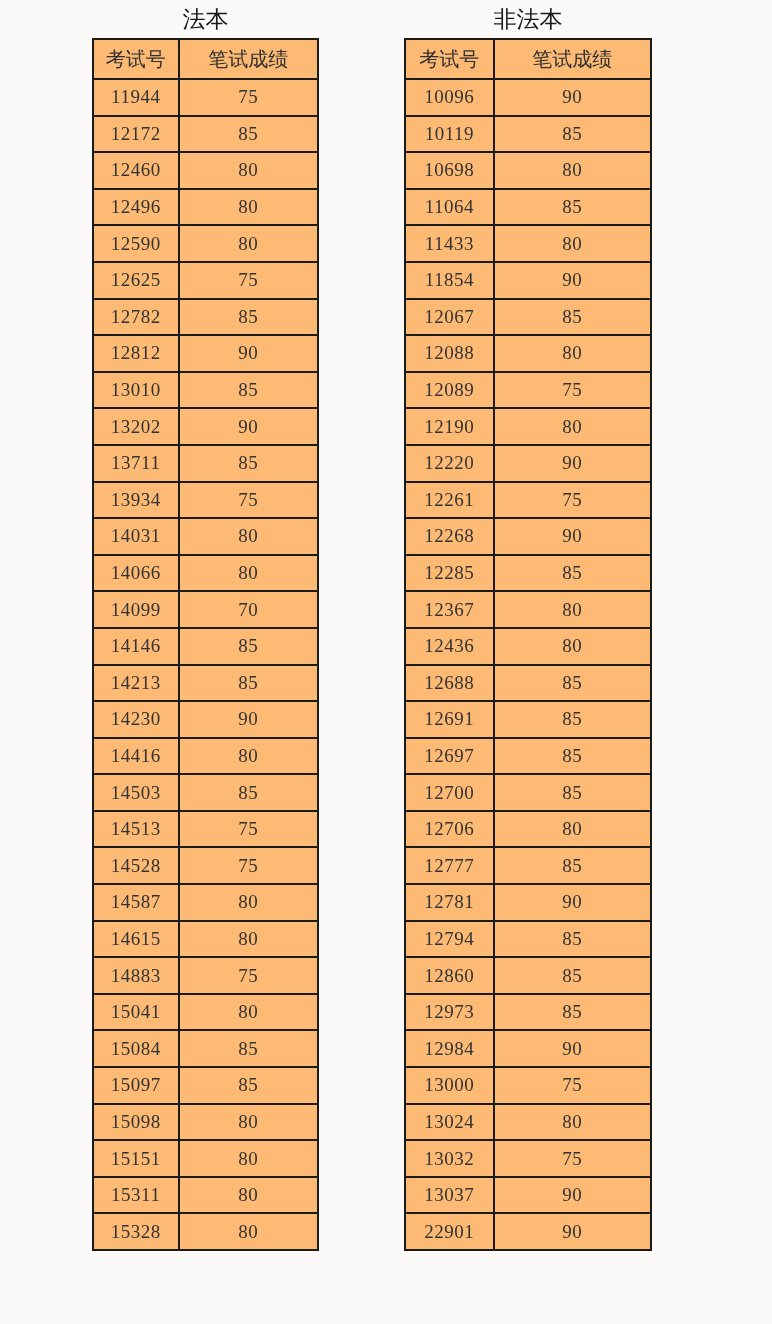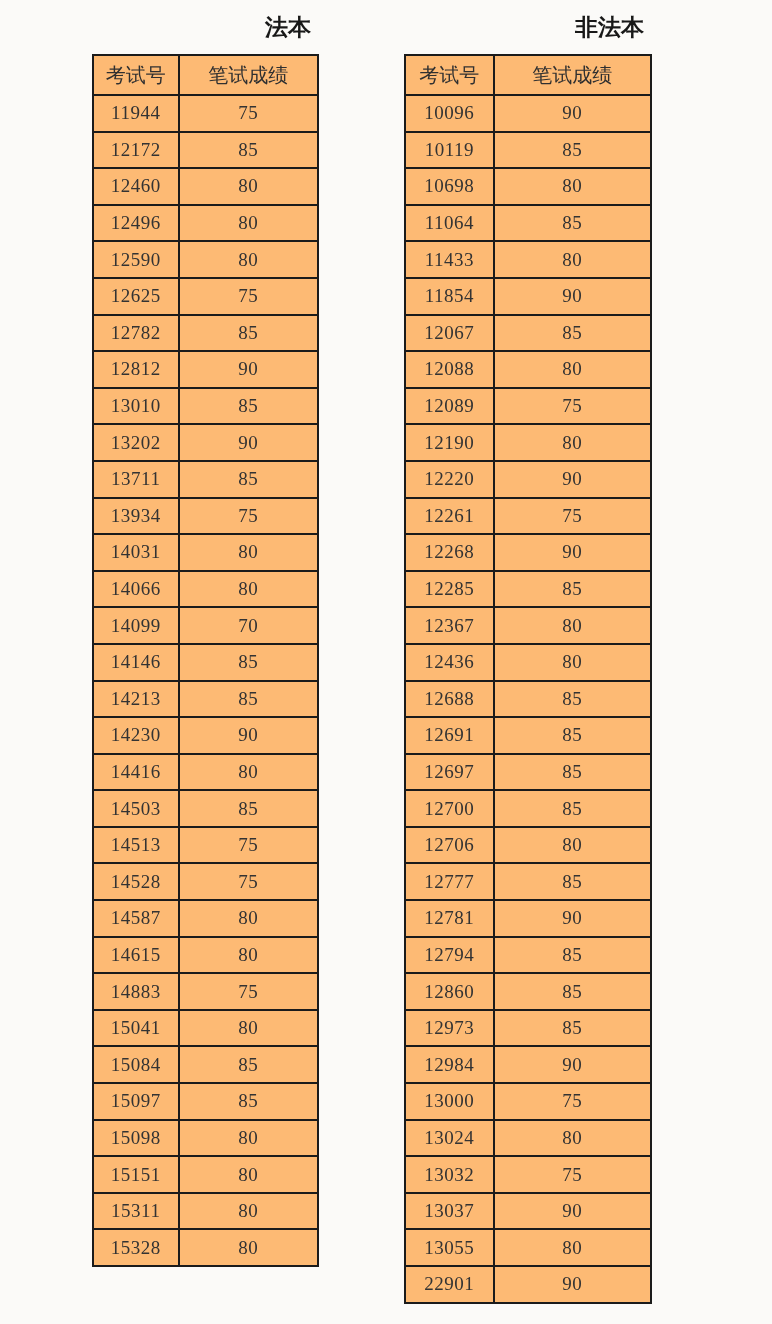--- a/index.html
+++ b/index.html
@@ -10,26 +10,26 @@
     color: #2a2a2a;
     overflow: hidden;
   }
   .page { position: relative; width: 772px; height: 1324px; }
 
   .table-block { position: absolute; top: 2px; }
   .table-block.t0 { left: 92px;  width: 227px; }
   .table-block.t1 { left: 404px; width: 248px; }
 
   .table-title {
-    text-align: right;
-    font-weight: bold;
+    text-align: center;
+    font-weight: normal;
     font-size: 23px;
     line-height: 36px;
     height: 36px;
-    margin: 8px;
+    margin: 0;
     color: #181818;
   }
 
   table.score-table {
     width: 100%;
     border-collapse: collapse;
     table-layout: fixed;
     background: #fdba74;
   }
   table.score-table th, table.score-table td {
@@ -339,24 +339,20 @@
           </tr>
           <tr>
             <td>13032</td>
             <td>75</td>
           </tr>
           <tr>
             <td>13037</td>
             <td>90</td>
           </tr>
           <tr>
-            <td>13055</td>
-            <td>80</td>
-          </tr>
-          <tr>
             <td>22901</td>
             <td>90</td>
           </tr>
         </tbody>
     </table>
   </div>
 
 </div>
 
 </body></html>

